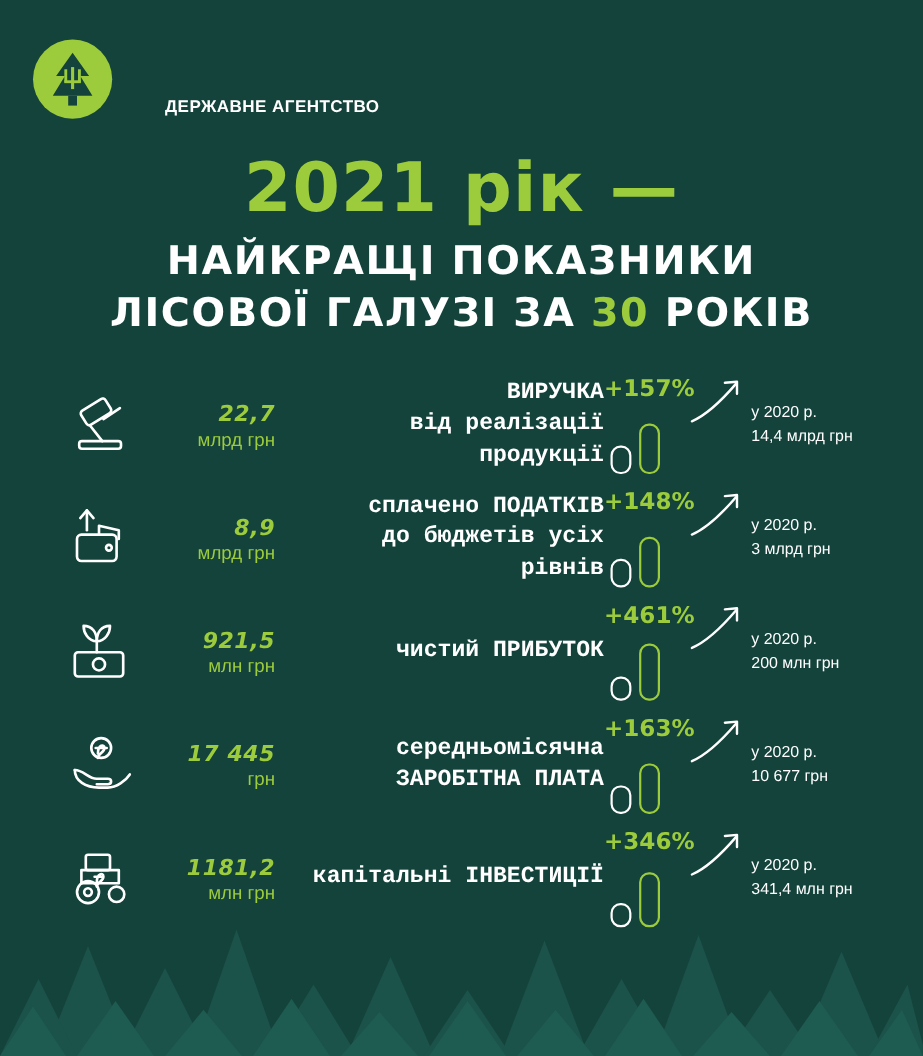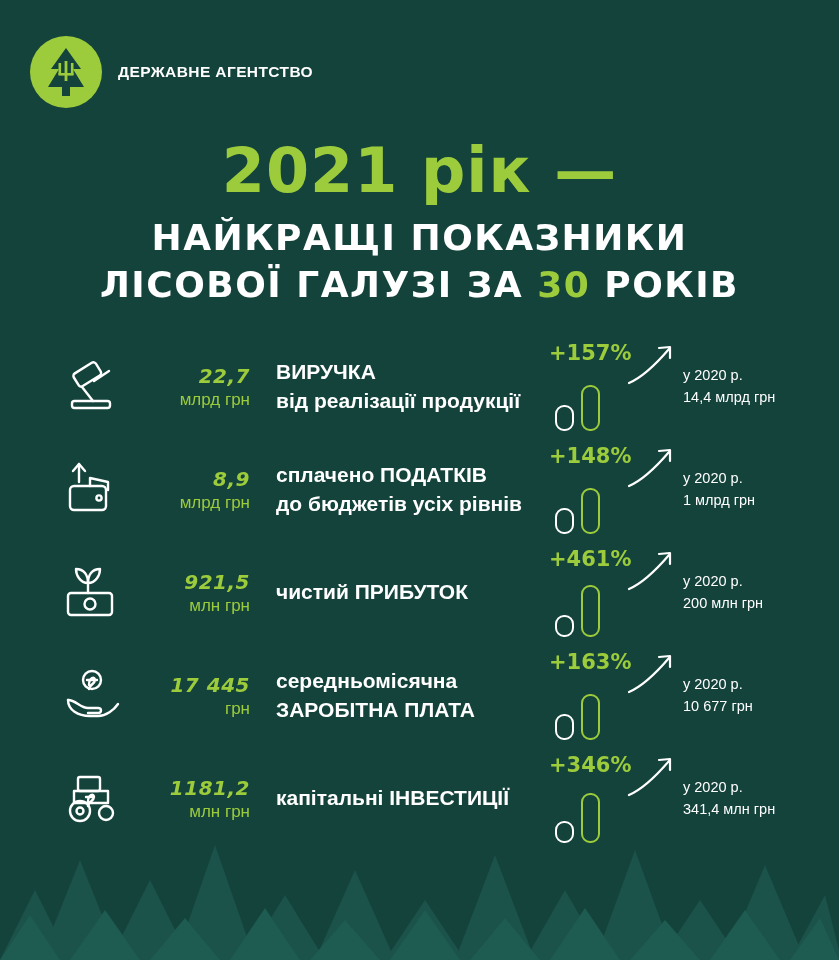--- a/index.html
+++ b/index.html
@@ -24,22 +24,23 @@
     height: 210px;
     z-index: 0;
     pointer-events: none;
   }
 
   
   .header {
     position: relative;
     z-index: 2;
     display: flex;
-    align-items: center;
+    align-items: flex-end;
     padding: 36px 0 0 30px;
+    gap: 32px;
   }
   .logo-mark {
     width: 72px;
     height: 72px;
     border-radius: 50%;
     background: #9ccc3c;
     display: flex;
     align-items: center;
     justify-content: center;
     flex: 0 0 auto;
@@ -126,21 +127,22 @@
     margin-top: 2px;
     white-space: nowrap;
   }
   .row-label {
     flex: 1 1 auto;
     padding-left: 16px;
     font-size: 21px;
     line-height: 1.35;
     font-weight: bold;
     color: #ffffff;
-    font-family: Liberation Sans, sans-serif;
+    font-family: Liberation Mono, monospace;
+    text-align: right;
   }
   .row-chart {
     flex: 0 0 130px;
     width: 130px;
     position: relative;
     height: 92px;
   }
   .pct {
     position: absolute;
     top: 0;
@@ -300,21 +302,21 @@
         <path d="M4 40 C 18 34, 32 20, 44 6"></path>
         <polyline points="34,5 45,4 45,15"></polyline>
       </svg>
       <div class="bars">
         <div class="bar small"></div>
         <div class="bar big"></div>
       </div>
     </div>
     <div class="row-note">
       <div class="note-line">у 2020 р.</div>
-      <div class="note-line">1 млрд грн</div>
+      <div class="note-line">3 млрд грн</div>
     </div>
   </div>
 
   <div class="row">
     <div class="row-icon">
       <svg width="62" height="60" viewBox="0 0 62 60" fill="none" stroke="#ffffff" stroke-width="2.4" stroke-linecap="round" stroke-linejoin="round">
         <path d="M26 20 C 18 20, 14 12, 14 6 C 22 6, 26 12, 26 20 Z"></path>
         <path d="M26 20 C 34 20, 38 12, 38 6 C 30 6, 26 12, 26 20 Z"></path>
         <line x1="26" y1="20" x2="26" y2="30"></line>
         <rect x="6" y="30" width="44" height="22" rx="3"></rect>

